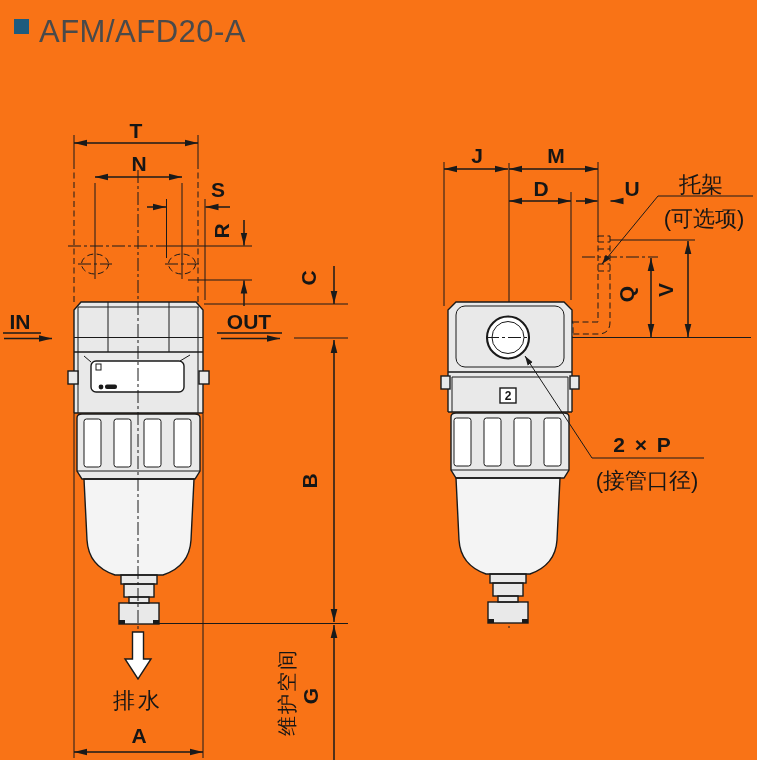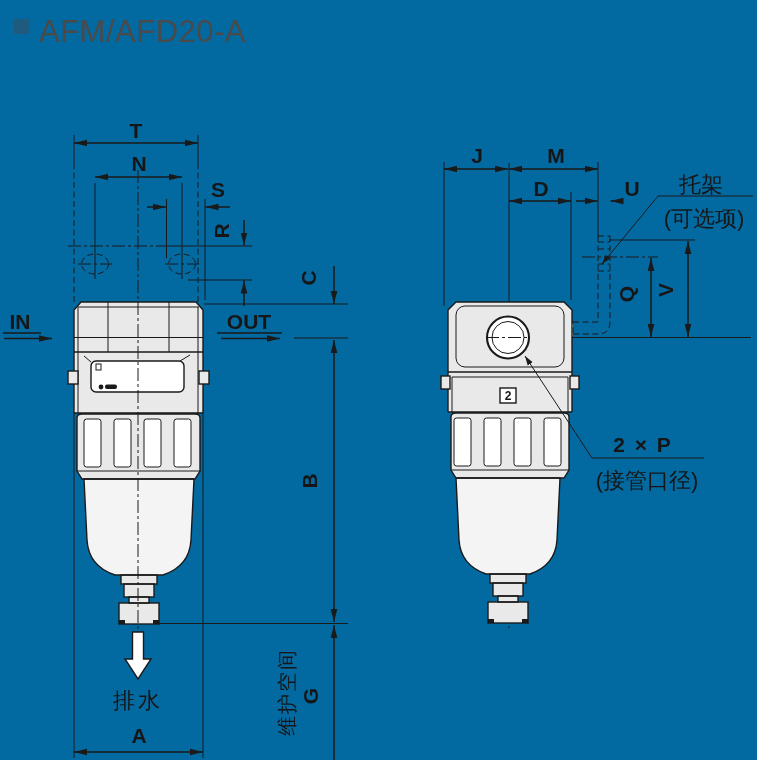--- a/index.html
+++ b/index.html
@@ -1,16 +1,16 @@
 <!DOCTYPE html>
 <html><head>
 <meta charset="utf-8">
 <style>
   html,body{margin:0;padding:0;background:#ffffff;}
-  .page{width:757px;height:760px;position:relative;background:#0369a1;overflow:hidden;}
+  .page{width:757px;height:760px;position:relative;background:#f97316;overflow:hidden;}
   svg{display:block;}
   text{fill:#161616;font-family:"Liberation Sans","DejaVu Sans",sans-serif;}
   .ttl{font-size:31px;fill:#4a4a4a;letter-spacing:0.5px;}
   .lbl{font-size:21px;font-weight:bold;}
   .cjk{font-size:22px;}
   .cjkS{font-size:20px;}
   .mark2{font-size:12px;font-weight:bold;}
   .ln{stroke:#1a1a1a;stroke-width:1.4;fill:none;}
   .thin{stroke:#1a1a1a;stroke-width:1;fill:none;}
   .bold{stroke:#1a1a1a;stroke-width:2.1;fill:none;}

